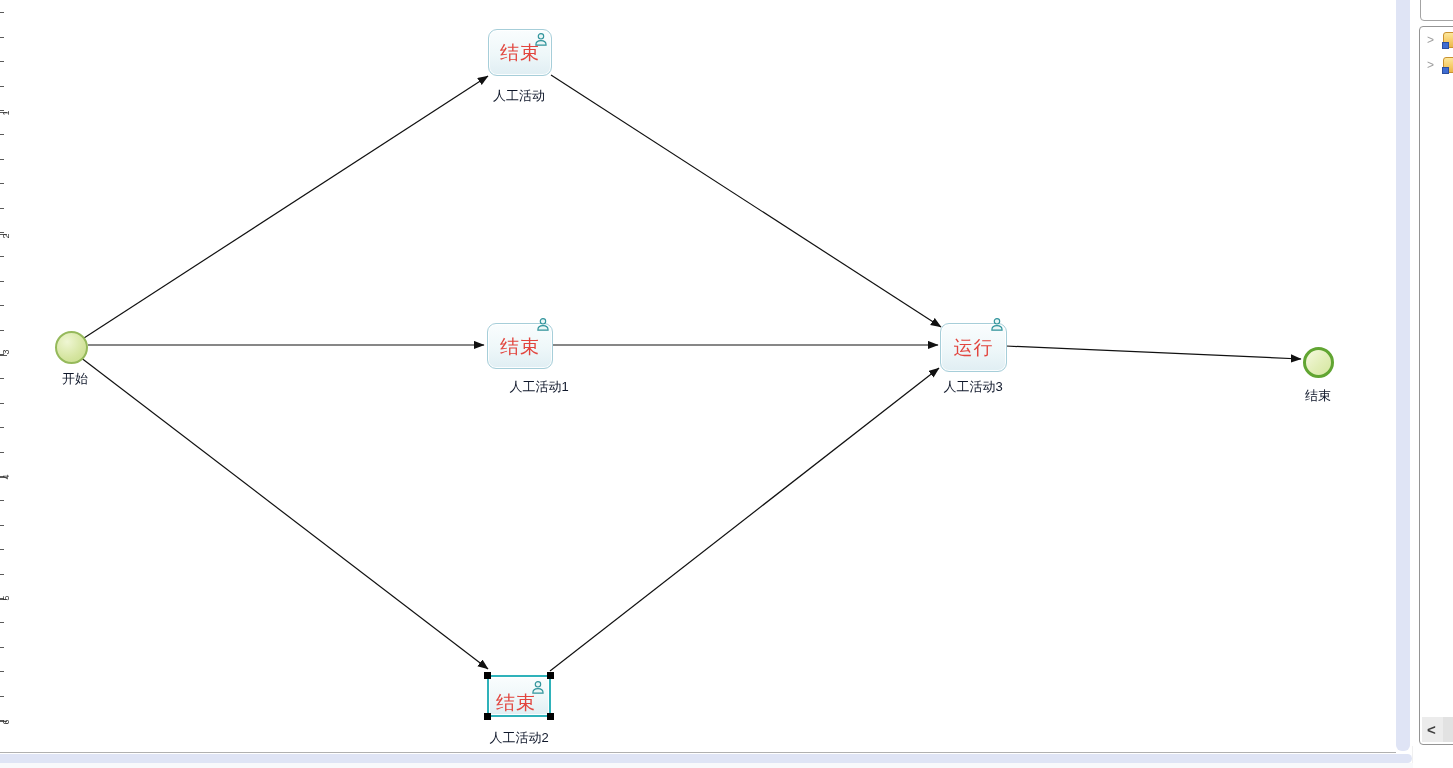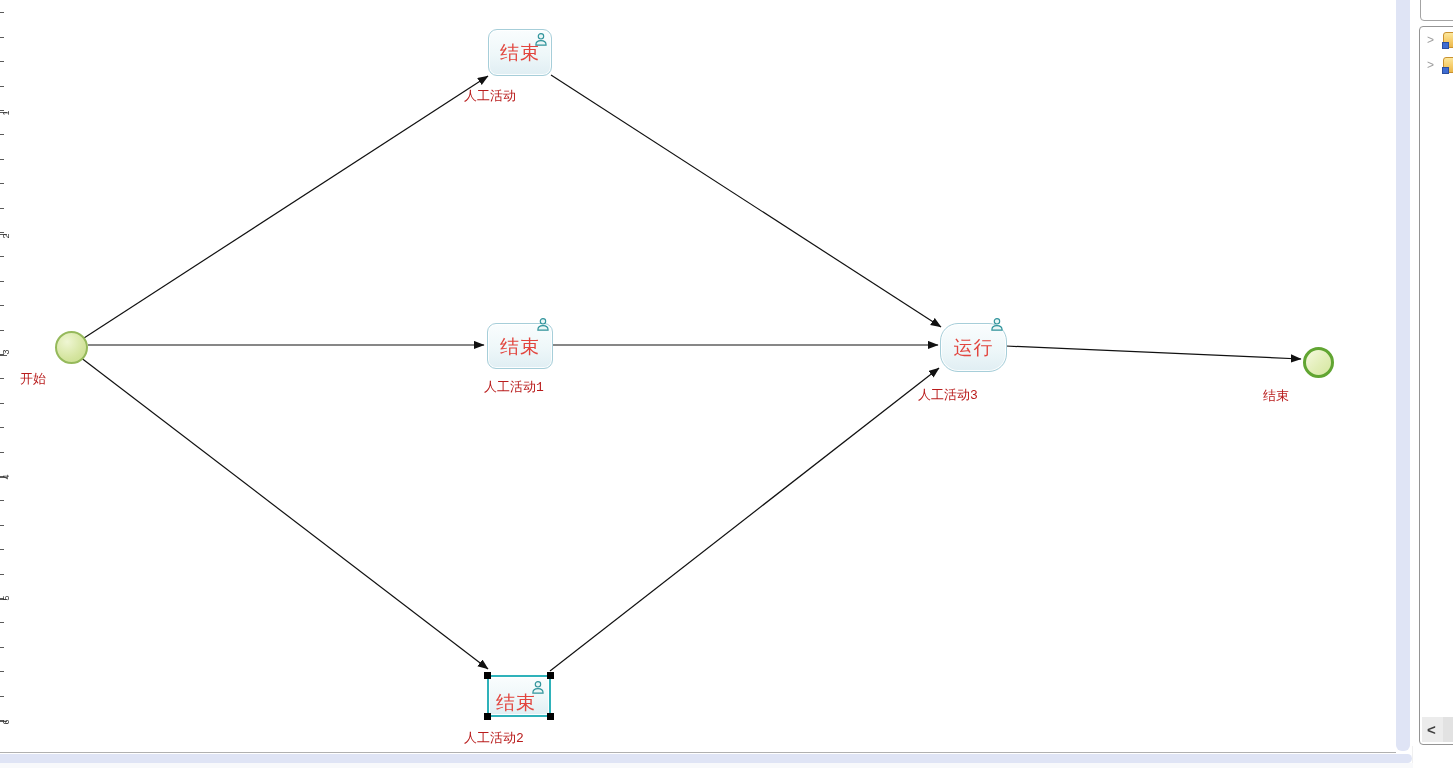--- a/index.html
+++ b/index.html
@@ -53,22 +53,22 @@
     position:absolute;width:29px;height:29px;border-radius:50%;
     border:2px solid #95b95b;
     background:radial-gradient(circle at 35% 30%,#eff6d3 0%,#d5e5a0 60%,#c6dc8a 100%);
   }
   .event-end{
     position:absolute;width:25px;height:25px;border-radius:50%;
     border:3px solid #61a532;
     background:linear-gradient(135deg,#f6f9e0 0%,#e2eeb8 55%,#d5e6a0 100%);
   }
   .node-label{
-    position:absolute;width:110px;
-    font-size:13px;color:#b91c1c;font-family:Liberation Mono, monospace;
+    position:absolute;width:110px;text-align:center;
+    font-size:13px;color:#0f172a;
   }
   
   .vscroll{position:absolute;left:1396px;top:0;width:14px;height:751px;background:#dfe4f5;border-radius:0 0 6px 6px;}
   .hscroll{position:absolute;left:0;top:754px;width:1412px;height:9px;background:#dfe4f5;border-radius:0 5px 5px 0;}
   .below-hscroll{position:absolute;left:0;top:763px;width:1453px;height:5px;background:#f8f9fb;}
   .corner-fill{position:absolute;left:1412px;top:746px;width:41px;height:22px;background:#f0f0f0;}
   
   .panel{position:absolute;left:1413px;top:0;width:40px;height:768px;background:#ffffff;}
   .panel-topbox{
     position:absolute;left:7px;top:-9px;width:46px;height:28px;
@@ -152,28 +152,28 @@
       <circle cx="8.5" cy="4.6" r="2.9" fill="#eaf6f6" stroke="#2f939b" stroke-width="1.2"></circle>
       <path d="M3 14c0-3.2 2.4-4.8 5.5-4.8s5.5 1.6 5.5 4.8z" fill="#eaf6f6" stroke="#2f939b" stroke-width="1.2"></path>
     </svg>
     <div class="handle" style="left:-5px;top:-5px;"></div>
     <div class="handle" style="right:-5px;top:-5px;"></div>
     <div class="handle" style="left:-5px;bottom:-5px;"></div>
     <div class="handle" style="right:-5px;bottom:-5px;"></div>
   </div>
   <div class="node-label" style="left:452px;top:729px;">人工活动2</div>
 
-  <div class="activity" style="left:928px;top:323px;width:65px;height:47px;border-radius:18px;">
+  <div class="activity" style="left:928px;top:323px;width:65px;height:47px;">
     <span class="node-text">运行</span>
     <svg class="person-icon poke" viewBox="0 0 16 16">
       <circle cx="8.5" cy="4.6" r="2.9" fill="#eaf6f6" stroke="#2f939b" stroke-width="1.2"></circle>
       <path d="M3 14c0-3.2 2.4-4.8 5.5-4.8s5.5 1.6 5.5 4.8z" fill="#eaf6f6" stroke="#2f939b" stroke-width="1.2"></path>
     </svg>
   </div>
-  <div class="node-label" style="left:906px;top:378px;margin-top:8px;">人工活动3</div>
+  <div class="node-label" style="left:906px;top:378px;">人工活动3</div>
 
   <div class="event-end" style="left:1291px;top:347px;"></div>
   <div class="node-label" style="left:1251px;top:387px;">结束</div>
 
 </div>
 <div class="canvas-bottom-line"></div>
 
 <div class="vscroll"></div>
 <div class="corner-fill"></div>
 <div class="hscroll"></div>

